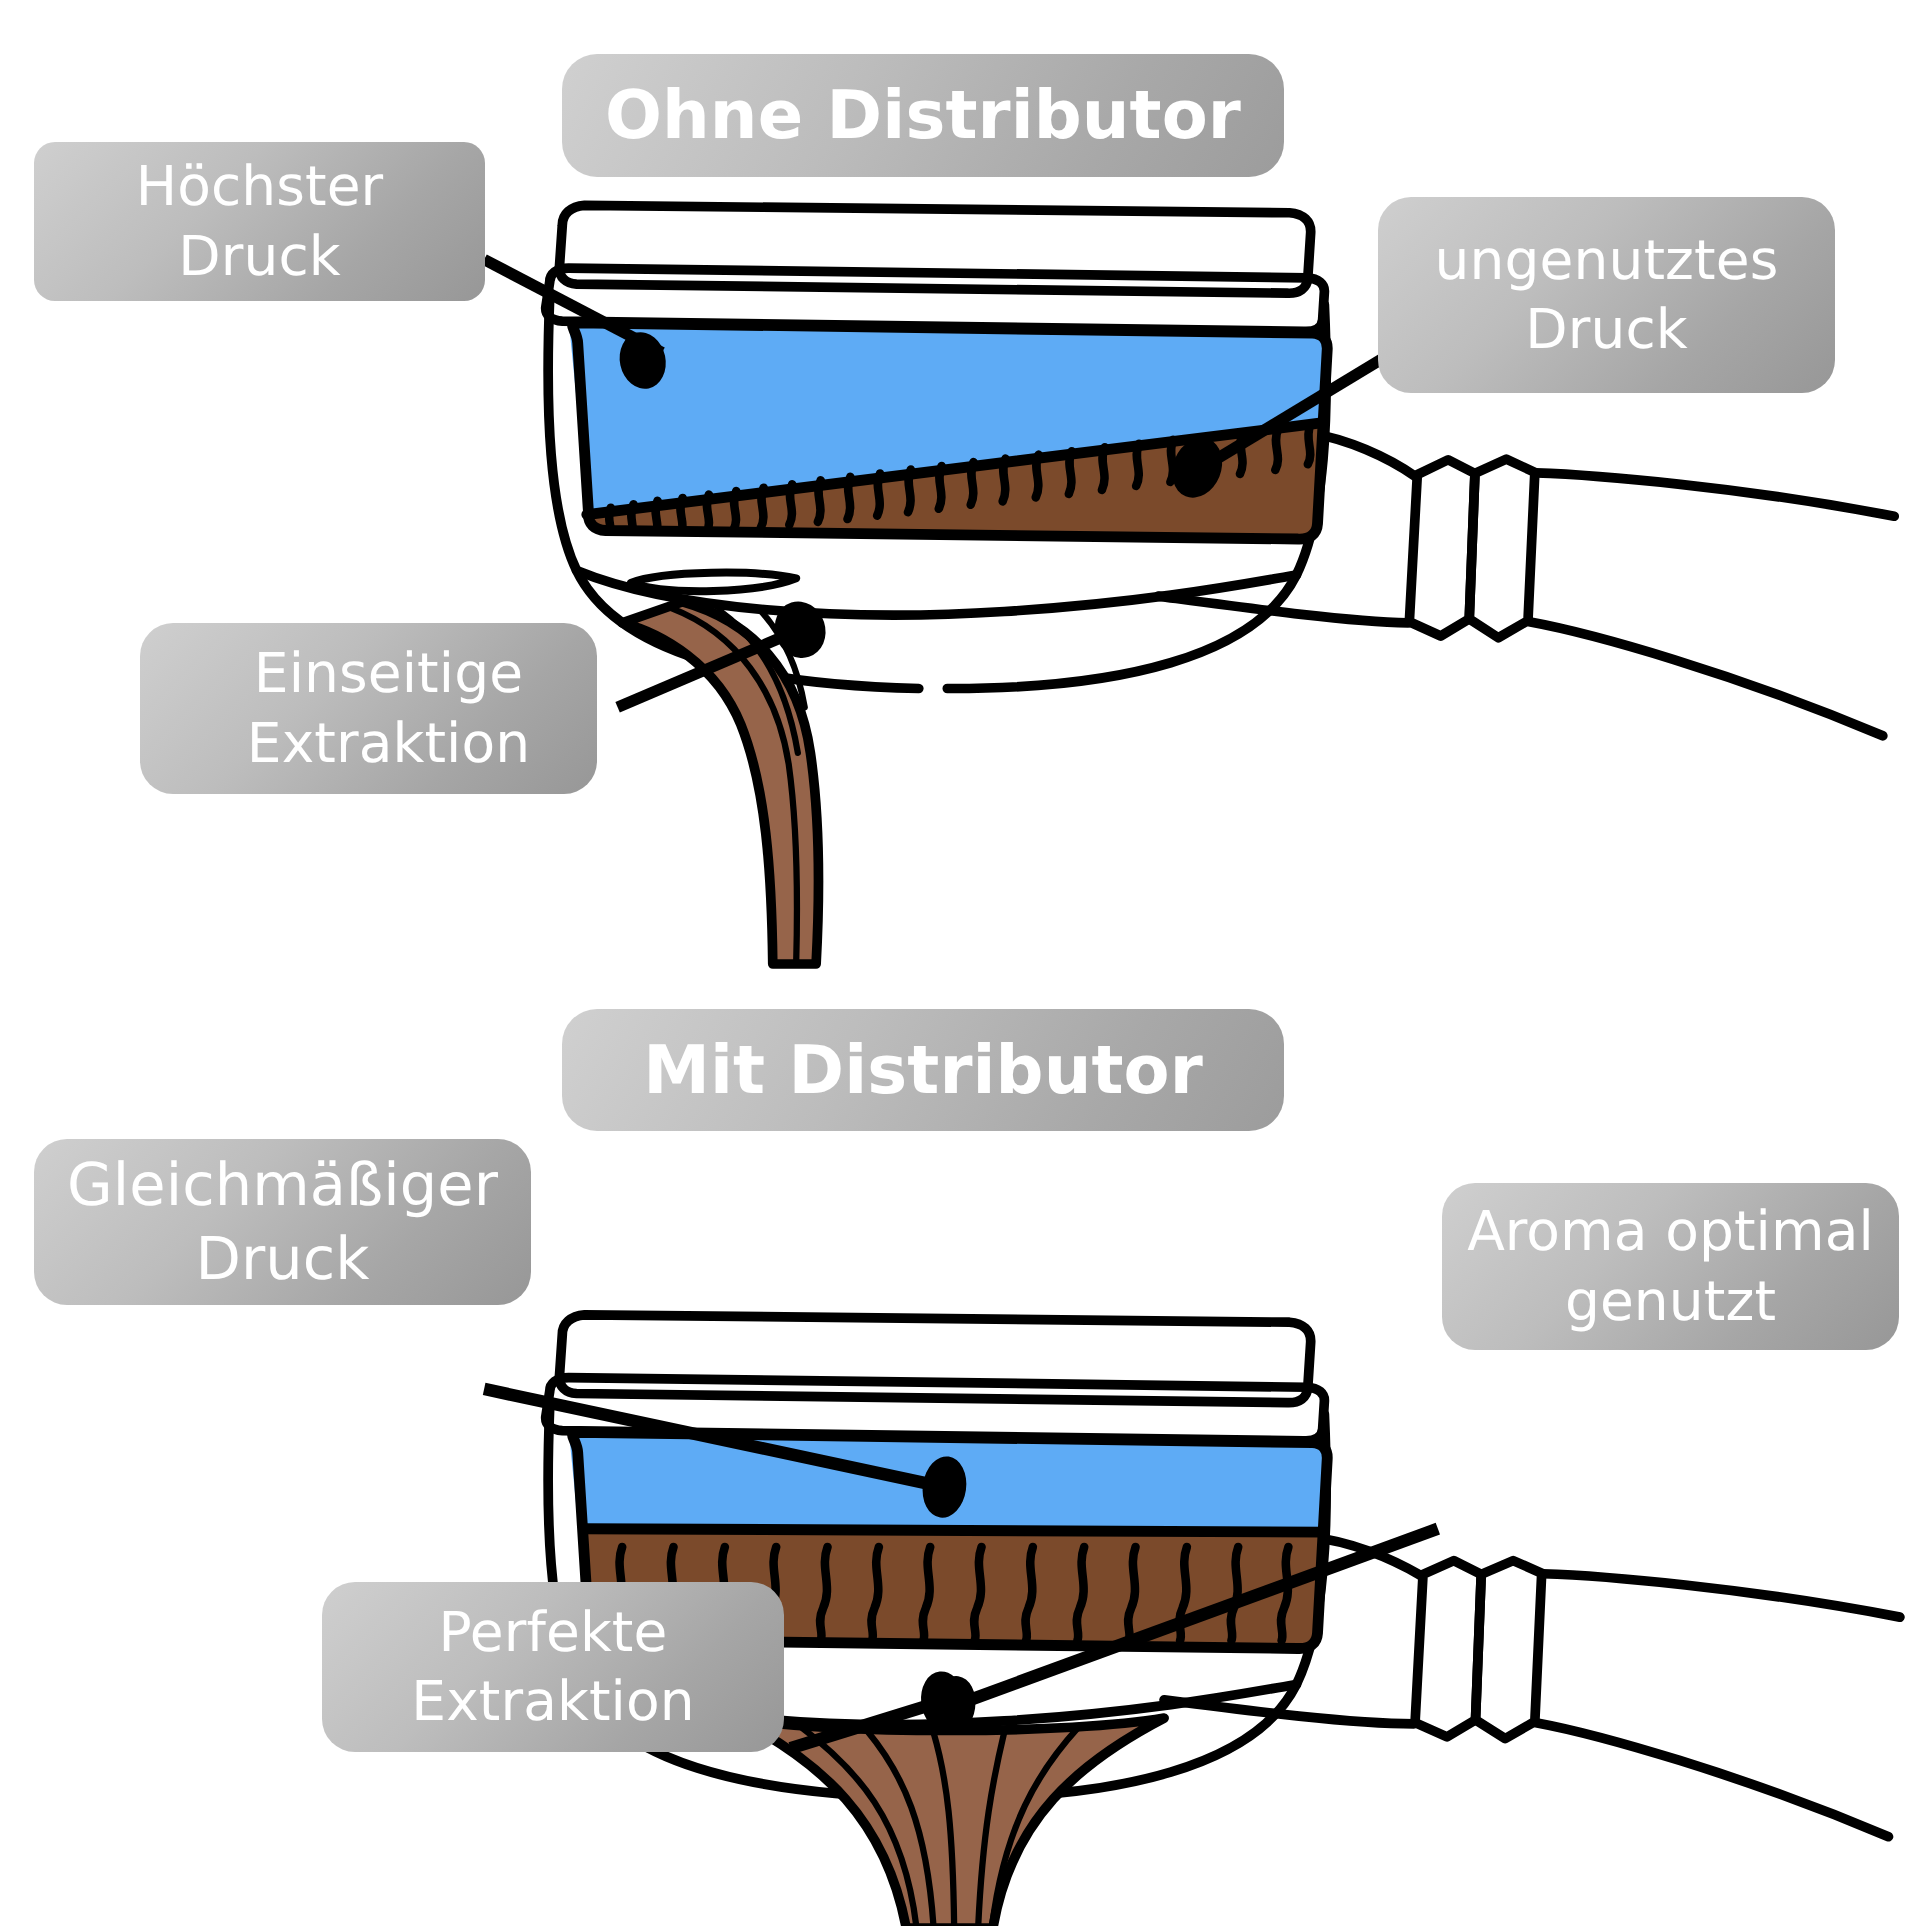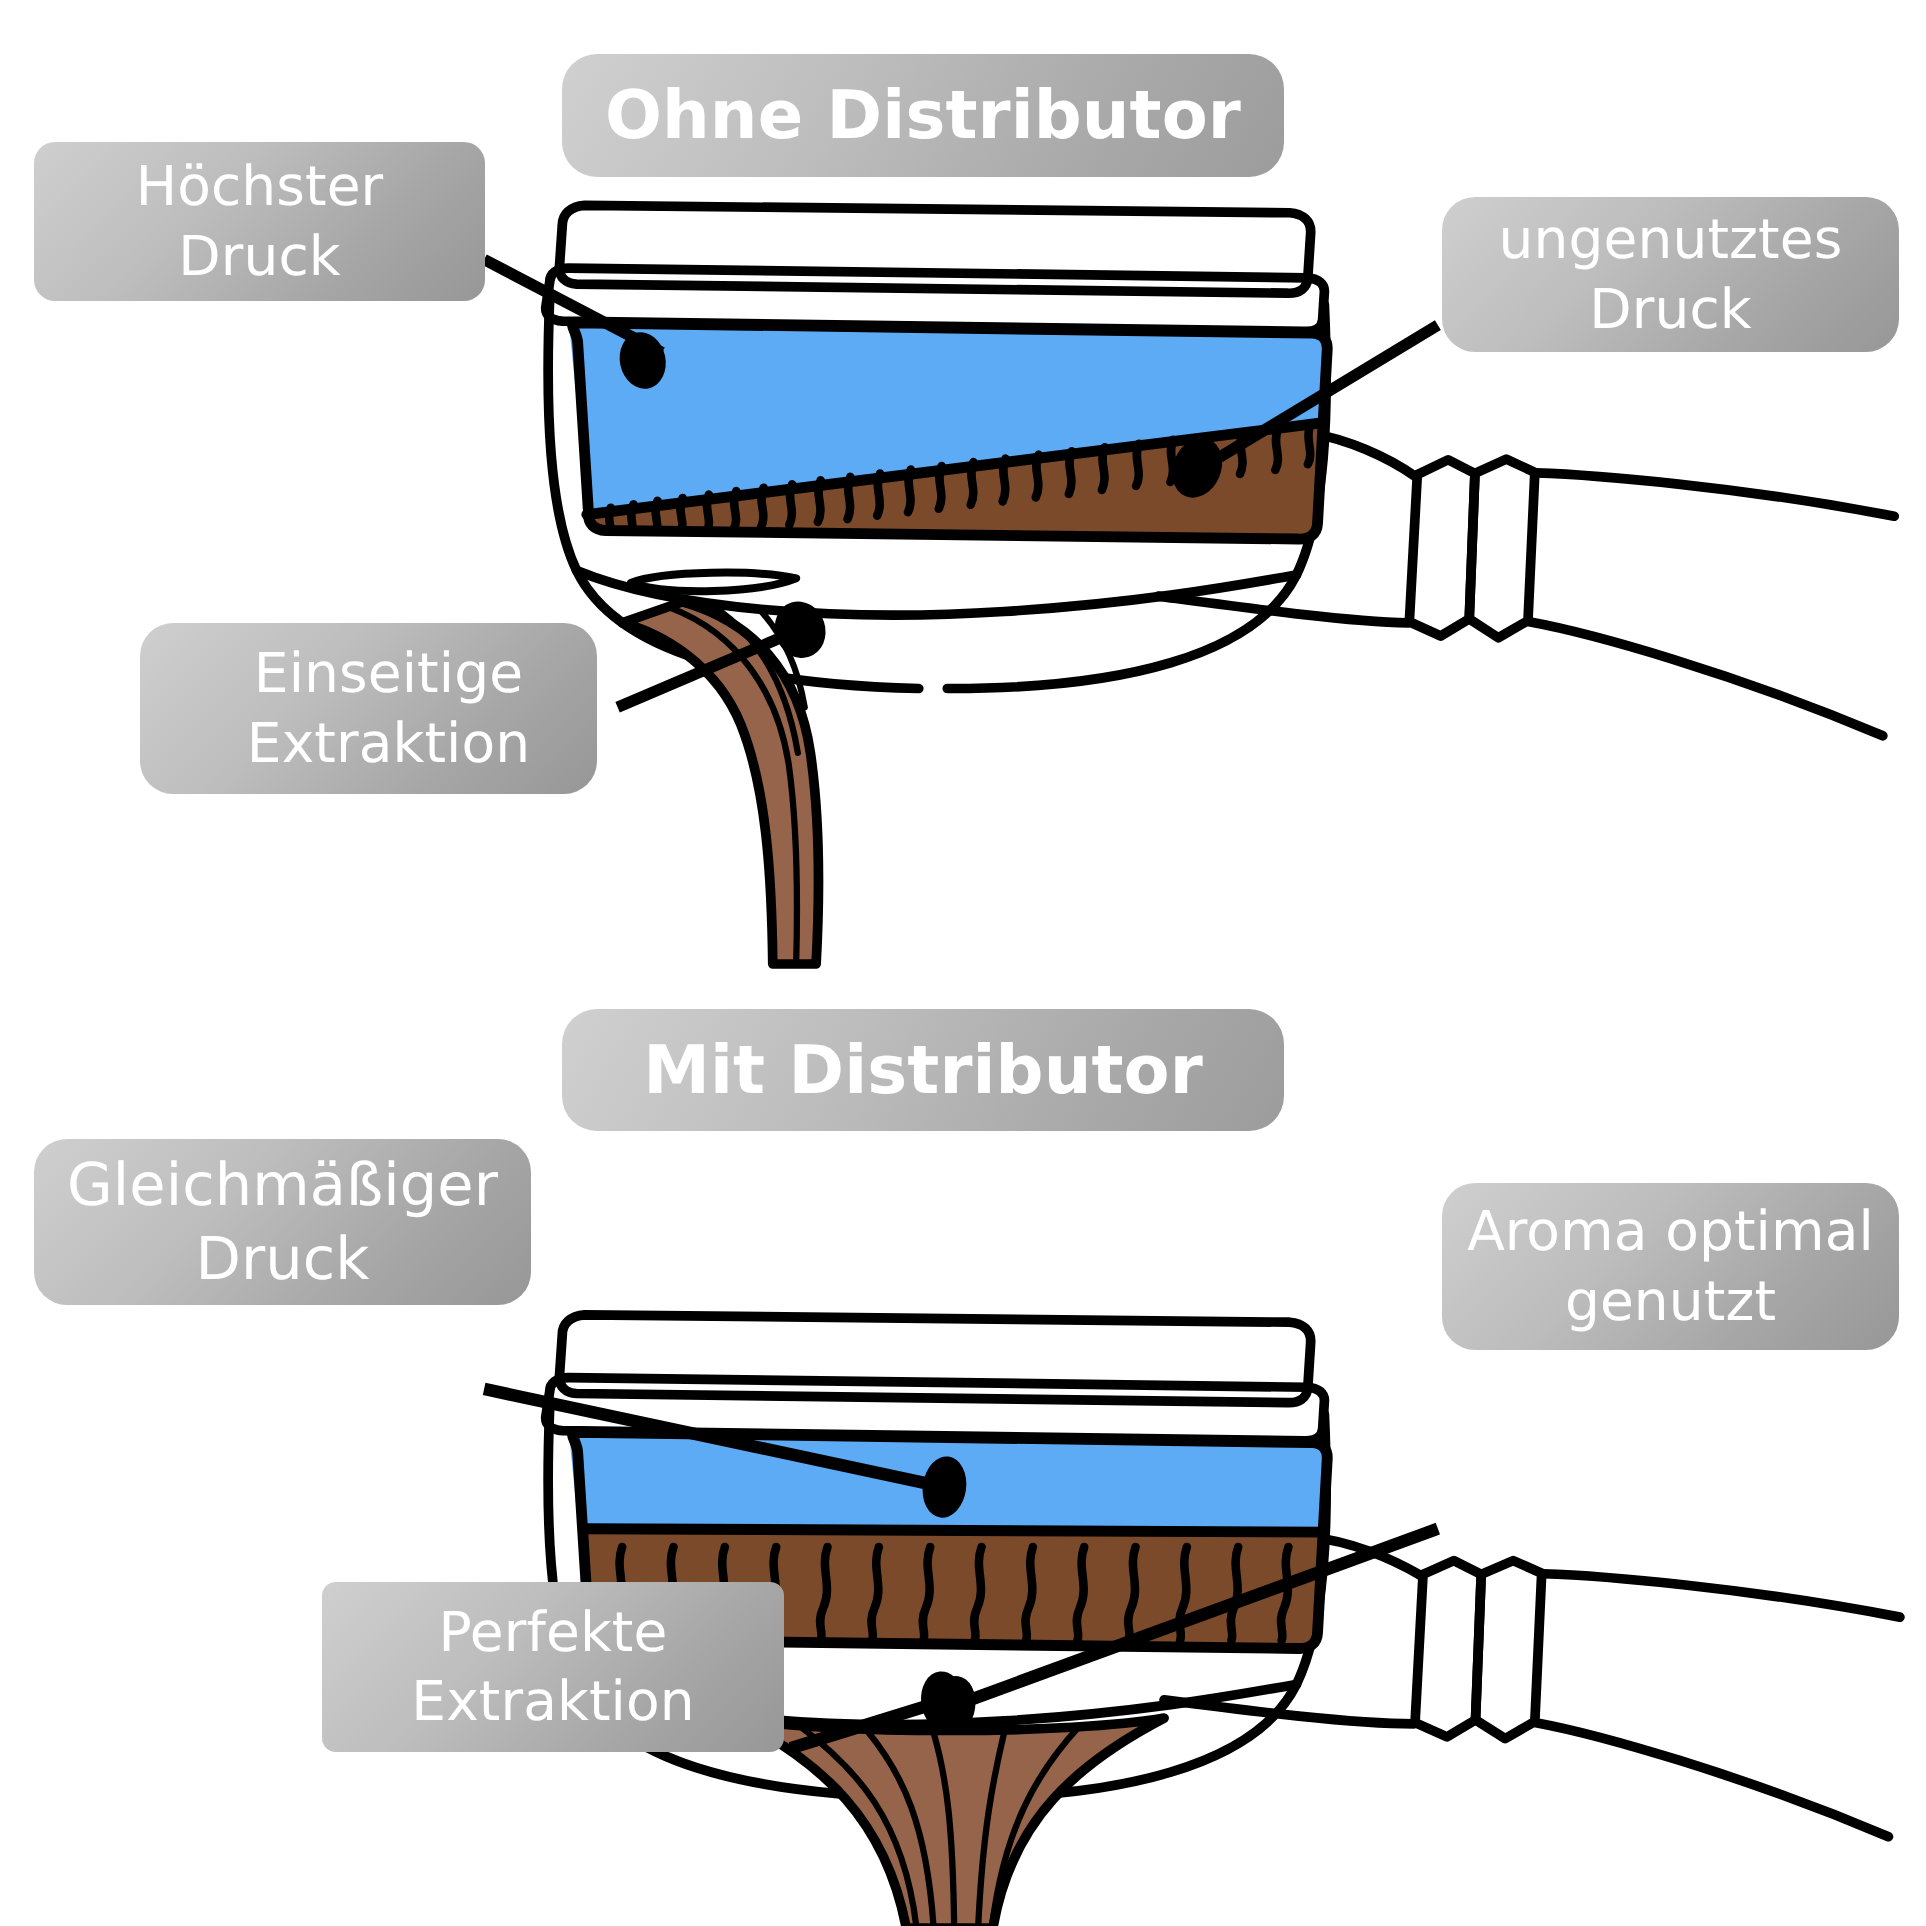--- a/index.html
+++ b/index.html
@@ -59,28 +59,28 @@
   .pill.title {
     font-weight: 700;
     border-radius: 35px;
     background: linear-gradient(120deg, #d0d0d0 0%, #bcbcbc 40%, #a8a8a8 75%, #9c9c9c 100%);
   }
   .pill .ln { display: block; white-space: nowrap; }
 
   
   #title-1      { left: 562px;  top: 54px;   width: 722px; height: 123px; font-size: 67px; }
   #lbl-p1-left  { left: 34px;   top: 142px;  width: 451px;  height: 159px; font-size: 55px; border-radius: 21px; }
-  #lbl-p1-right { left: 1442px; top: 197px;  width: 457px;  height: 155px; font-size: 55px; }
+  #lbl-p1-right { left: 1378px; top: 197px;  width: 457px;  height: 196px; font-size: 55px; }
   #lbl-p1-bot   { left: 140px;  top: 623px; width: 457px;  height: 171px; font-size: 55px; padding-left: 40px; }
 
   
   #title-2      { left: 562px;  top: 45px;   width: 722px; height: 122px; font-size: 67px; }
   #lbl-p2-left  { left: 34px;   top: 175px;  width: 497px;  height: 166px; font-size: 59px; }
   #lbl-p2-right { left: 1442px; top: 219px;  width: 457px;  height: 167px; font-size: 55px; }
-  #lbl-p2-bot   { left: 322px;  top: 618px; width: 462px;  height: 170px; font-size: 55px; border-radius: 14px; }
+  #lbl-p2-bot   { left: 322px;  top: 618px; width: 462px;  height: 170px; font-size: 55px; }
 </style>
 </head>
 <body>
 
 <div id="stage">
 
   <div class="panel" id="panel-without">
 
     <svg class="art" viewBox="0 0 3375 1690">
       <g fill="none" stroke="#000000" stroke-width="17" stroke-linecap="round" stroke-linejoin="round">

